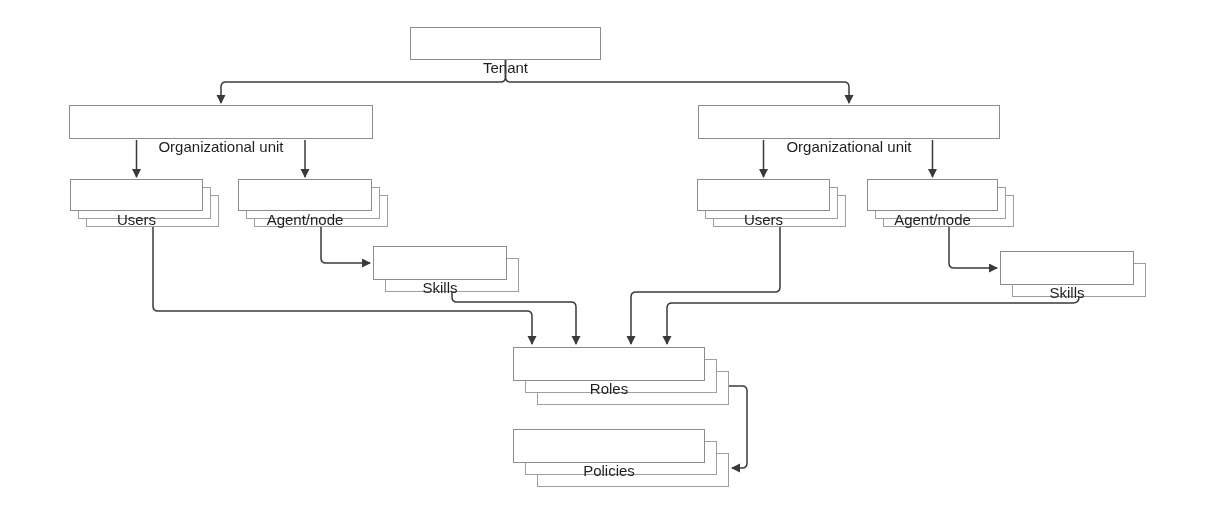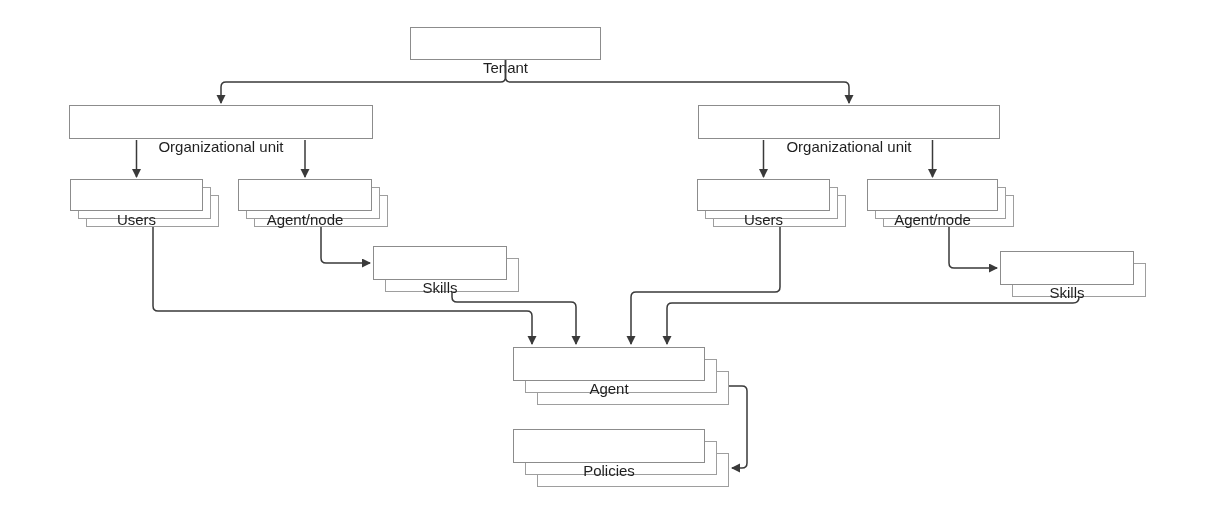--- a/index.html
+++ b/index.html
@@ -121,21 +121,21 @@
     <div class="layer l2"></div>
     <div class="front">
       <span class="label">Skills</span>
     </div>
   </div>
 
   <div class="node" style="left:513px;top:347px;--w:192px;--h:34px;--o:12px">
     <div class="layer l3"></div>
     <div class="layer l2"></div>
     <div class="front">
-      <span class="label">Agent</span>
+      <span class="label">Roles</span>
     </div>
   </div>
 
   <div class="node" style="left:513px;top:429px;--w:192px;--h:34px;--o:12px">
     <div class="layer l3"></div>
     <div class="layer l2"></div>
     <div class="front">
       <span class="label">Policies</span>
     </div>
   </div>

